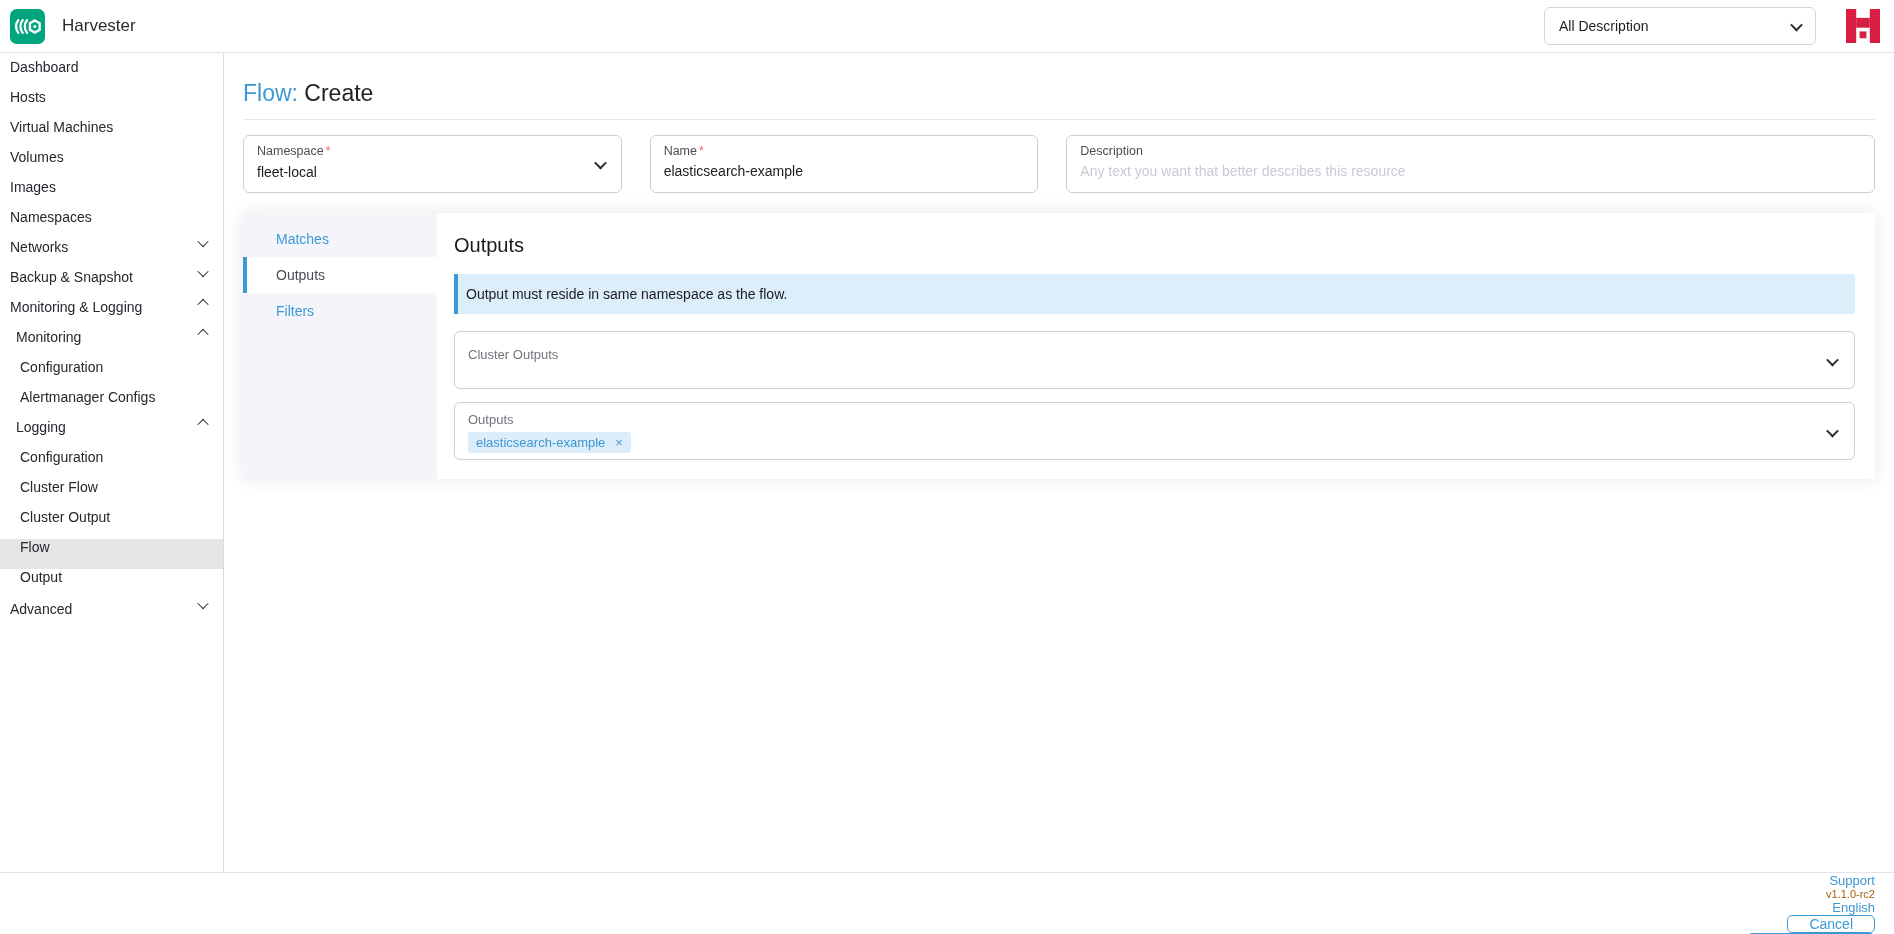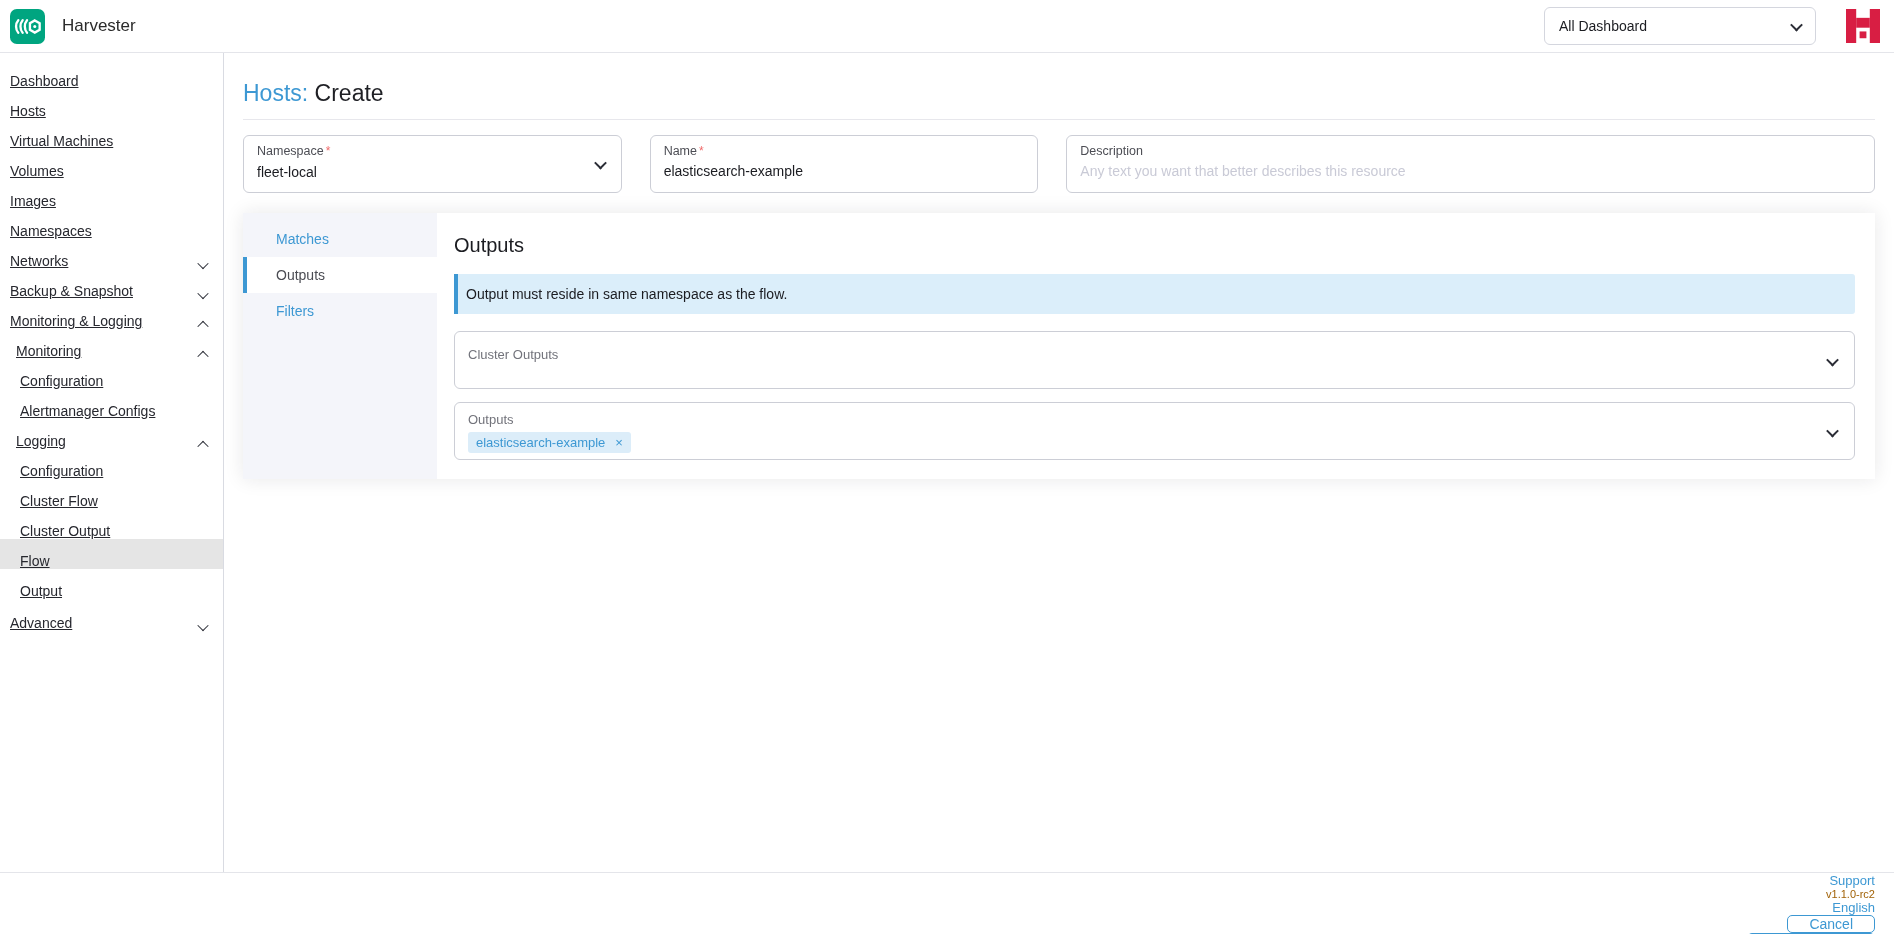--- a/index.html
+++ b/index.html
@@ -34,22 +34,22 @@
   .chev.up{transform:rotate(-135deg) translate(-1px,-1px);}
   .chev.big{width:9px;height:9px;border-width:2px;}
 
   
   .body-row{display:flex;height:819px; }
   .sidebar{width:224px;flex:0 0 auto;background:#fff;border-right:1px solid #d9dbe2;
     padding-top:6px;overflow:hidden;}
   .main{flex:1;background:#fff;overflow:hidden;padding:0 19px;}
 
   
-  .nav-item{height:30px;display:flex;align-items:flex-end;font-size:14px;
-    color:var(--text-dark);cursor:pointer;padding-right:16px;text-decoration:underline;}
+  .nav-item{height:30px;display:flex;align-items:flex-start;font-size:14px;
+    color:var(--text-dark);cursor:pointer;padding-right:16px;}
   .nav-item.l0{padding-left:10px;}
   .nav-item.l1{padding-left:16px;}
   .nav-item.l2{padding-left:20px;}
   .nav-item .chev{margin-left:auto;}
   .nav-item.active{background:#e5e5e5;}
   .nav-item.root-gap{margin-top:2px;}
 
   
   .page-title{padding-top:27px;font-size:23px;}
   .page-title .resource{color:var(--primary);}
@@ -113,21 +113,21 @@
       <path d="M8.5 11.5 C5.5 15 5.5 21 8.5 24.5"></path>
       <path d="M13 11.5 C10 15 10 21 13 24.5"></path>
       <path d="M17.5 11.5 C14.5 15 14.5 21 17.5 24.5"></path>
       <path d="M25.5 11.8 L30.5 14.7 L30.5 21.3 L25.5 24.2 L20.5 21.3 L20.5 14.7 Z"></path>
     </g>
     <circle cx="25.5" cy="18" r="1.6" fill="#fff"></circle>
   </svg>
   <span class="app-name">Harvester</span>
   <div class="header-spacer"></div>
   <div class="ns-select">
-    <span>All Dashboard</span>
+    <span>All Description</span>
     <span class="chev down big"></span>
   </div>
   <svg class="avatar" viewBox="0 0 10 10">
     <g fill="currentColor">
       <rect x="0" y="0" width="3" height="10"></rect>
       <rect x="7" y="0" width="3" height="10"></rect>
       <rect x="3" y="2.6" width="4" height="2.9"></rect>
       <rect x="4" y="6.6" width="2" height="2"></rect>
     </g>
   </svg>
@@ -196,21 +196,21 @@
         <span>Output</span>
       </div>
     <div class="nav-item l0 root-gap">
         <span>Advanced</span>
         <span class="chev down"></span>
       </div>
   </div>
 
   <div class="main">
     <div class="page-title">
-      <span class="resource">Hosts:</span>
+      <span class="resource">Flow:</span>
       <span class="action">Create</span>
     </div>
     <div class="title-divider"></div>
 
     <div class="form-row">
       <div class="field select-field">
         <div class="field-label"><span>Namespace</span><span class="req">*</span></div>
         <div class="field-value">fleet-local</div>
         <span class="chev down big"></span>
       </div>

